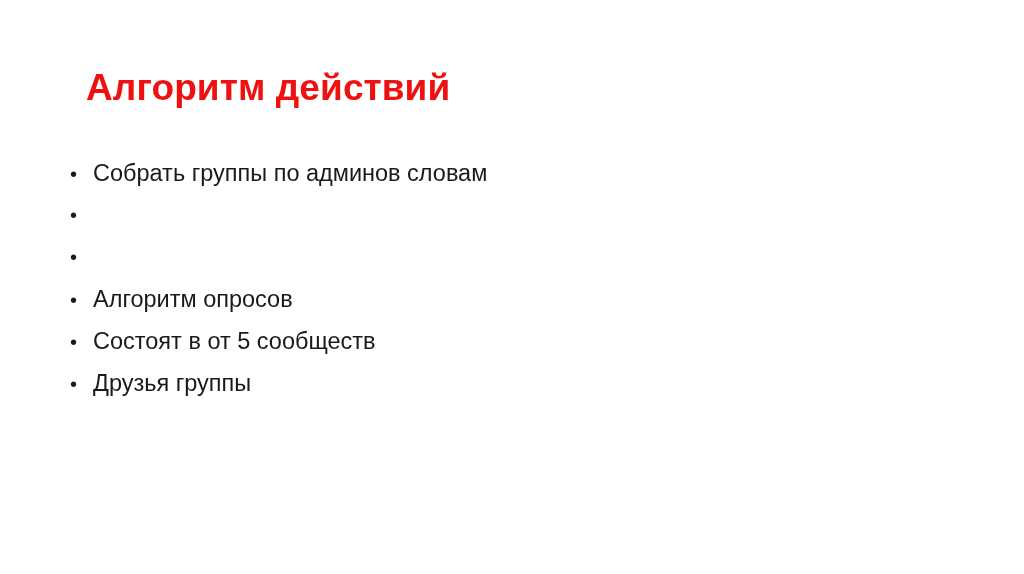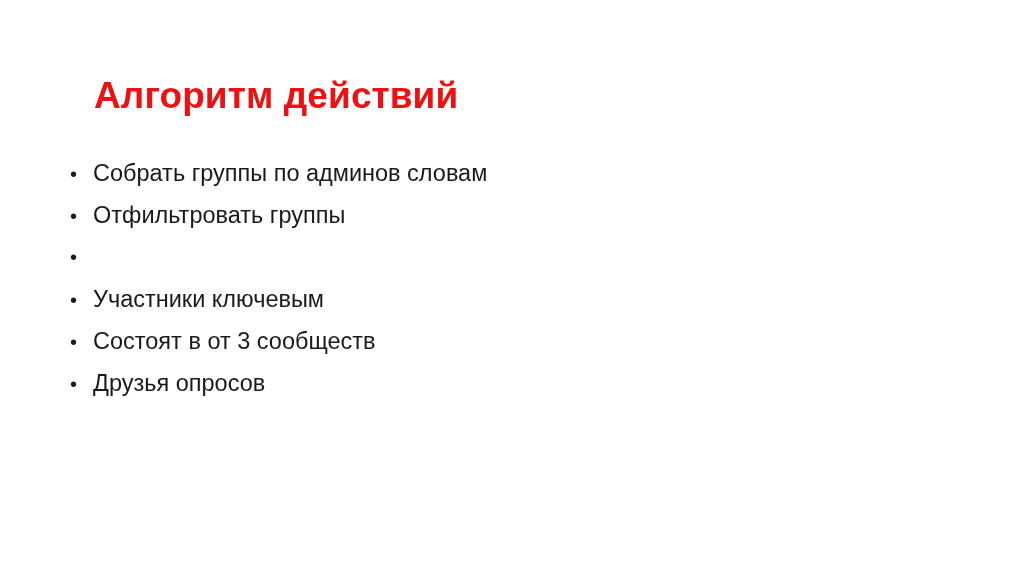--- a/index.html
+++ b/index.html
@@ -16,21 +16,21 @@
     background: #ffffff;
     overflow: hidden;
     font-family: "Liberation Sans", "DejaVu Sans", sans-serif;
     -webkit-font-smoothing: antialiased;
   }
 
   .slide-title {
     position: absolute;
     left: 78px;
     top: 58px;
-    margin: 16px;
+    margin: 8px;
     font-family: "Liberation Sans", "DejaVu Sans", sans-serif;
     font-size: 37px;
     font-weight: 600;
     line-height: 44px;
     letter-spacing: 0.1px;
     color: #ef1111;
     white-space: nowrap;
   }
 
   .body-list {
@@ -80,37 +80,36 @@
 
   <ul class="body-list">
 
     <li class="body-item">
       <span class="bullet-mark">•</span>
       <span class="bullet-text">Собрать группы по админов словам</span>
     </li>
 
     <li class="body-item">
       <span class="bullet-mark">•</span>
-      <span class="bullet-text">Отфильтровать группы</span>
     </li>
 
     <li class="body-item">
       <span class="bullet-mark">•</span>
     </li>
 
     <li class="body-item">
       <span class="bullet-mark">•</span>
-      <span class="bullet-text">Участники ключевым</span>
+      <span class="bullet-text">Алгоритм опросов</span>
     </li>
 
     <li class="body-item">
       <span class="bullet-mark">•</span>
-      <span class="bullet-text">Состоят в от 3 сообществ</span>
+      <span class="bullet-text">Состоят в от 5 сообществ</span>
     </li>
 
     <li class="body-item">
       <span class="bullet-mark">•</span>
-      <span class="bullet-text">Друзья опросов</span>
+      <span class="bullet-text">Друзья группы</span>
     </li>
 
   </ul>
 
 </div>
 
 </body></html>

